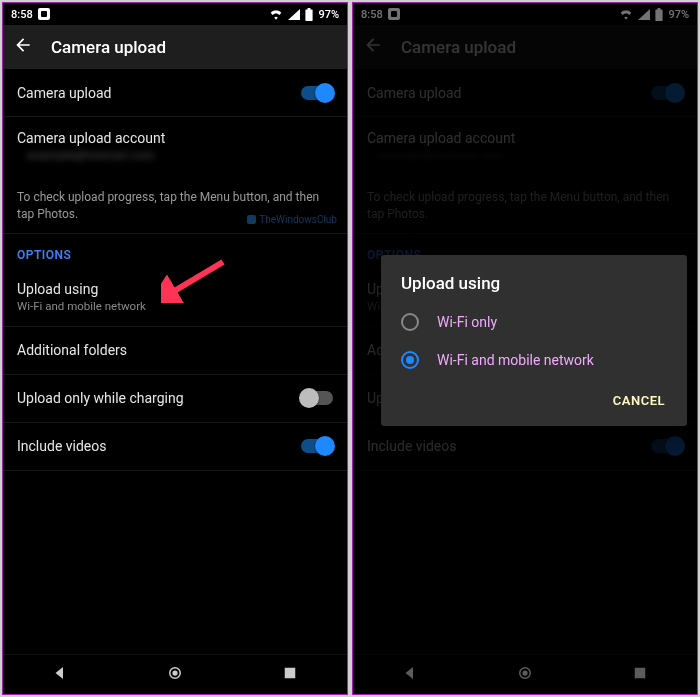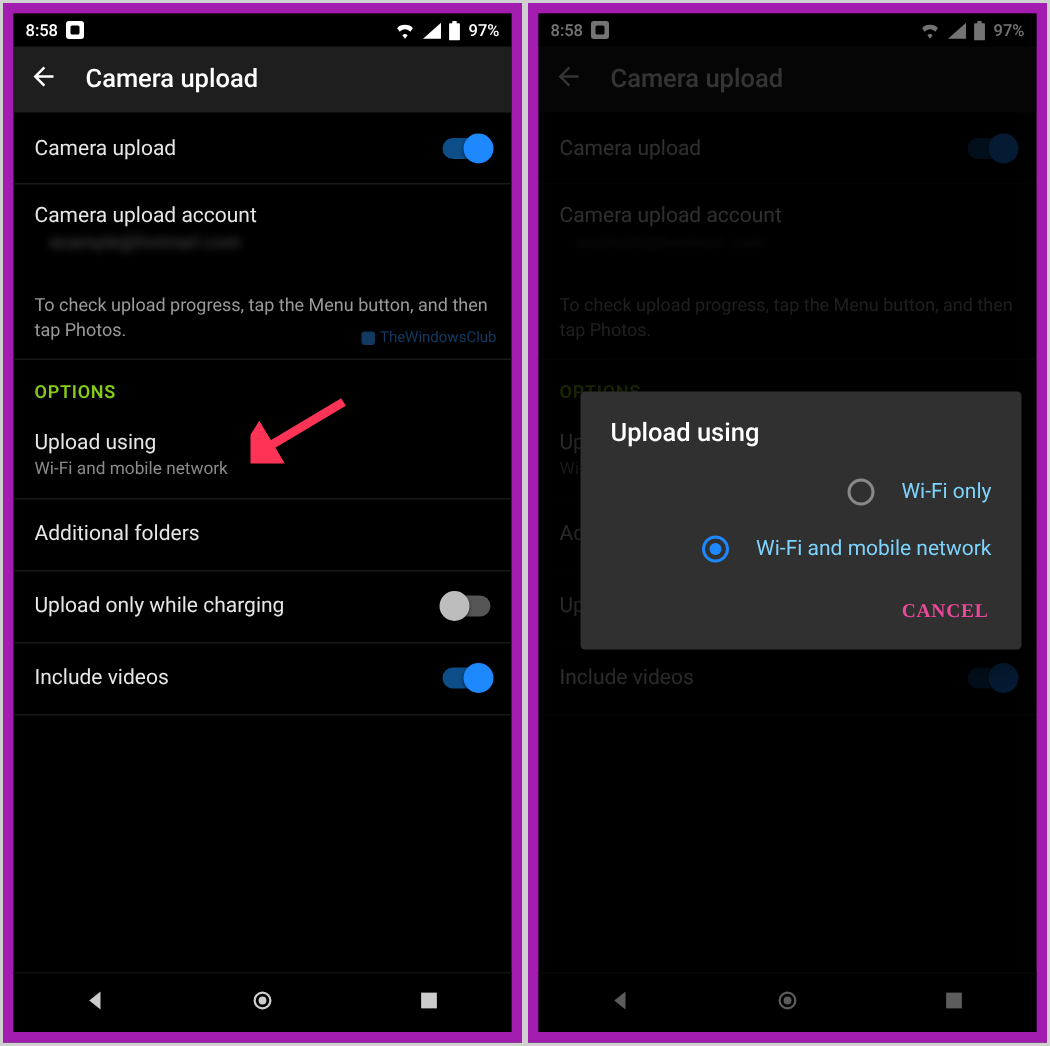--- a/index.html
+++ b/index.html
@@ -12,21 +12,21 @@
     gap: 4px;
     padding: 2px;
   }
   .phone {
     width: 348px;
     height: 693px;
     background: #000;
     color: #ddd;
     position: relative;
     overflow: hidden;
-    border: 7px solid #a21caf;
+    border: 1px solid #a21caf;
   }
   .phone.dimmed > .content-area,
   .phone.dimmed > .appbar { opacity: 0.45; }
   
   .statusbar {
     height: 22px;
     background: #000;
     color: #fff;
     display: flex;
     align-items: center;
@@ -85,21 +85,21 @@
     position:absolute; right:10px; bottom:6px;
     font-size:10px; color:#1f5fa0; opacity:0.6;
     display:flex; align-items:center; gap:3px;margin-top:28px;
   }
   .watermark .dot{width:9px;height:9px;background:#1f5fa0;border-radius:2px;}
   .section-header {
     padding: 14px 14px 6px;
     font-size: 12px;
     font-weight: 600;
     letter-spacing: 0.5px;
-    color: #84cc16;
+    color: #3b82f6;
   }
   
   .switch {
     width: 32px; height: 14px; border-radius: 8px;
     background: #555; position: relative; flex-shrink: 0;
   }
   .switch .knob {
     position: absolute; top: -3px; width: 20px; height: 20px;
     border-radius: 50%; background: #bdbdbd; left: -2px;
     box-shadow: 0 1px 2px rgba(0,0,0,.6);
@@ -140,37 +140,36 @@
     box-shadow: 0 8px 24px rgba(0,0,0,.6);
     padding: 18px 0 6px;
   }
   .dialog-title {
     font-size: 17px; color:#fff; font-weight:500;
     padding: 0 20px 10px;
   }
   .radio-row {
     display:flex; align-items:center; gap:18px;
     padding: 10px 20px;
-    font-size: 14px; color:#7dd3fc;justify-content:flex-end;
+    font-size: 14px; color:#f0abfc;
   }
   .radio {
     width:18px; height:18px; border-radius:50%;
     border:2px solid #888; flex-shrink:0; position:relative;
   }
   .radio.checked { border-color:#1e88ff; }
   .radio.checked::after{
     content:""; position:absolute; inset:3px; border-radius:50%; background:#1e88ff;
   }
   .dialog-actions {
     display:flex; justify-content:flex-end; padding:6px 12px 4px;
   }
   .dialog-btn {
-    color:#ec4899; font-size:13px; font-weight:600; letter-spacing:0.5px;
+    color:#fef9c3; font-size:13px; font-weight:600; letter-spacing:0.5px;
     padding:8px 10px;
-    font-family:Liberation Serif, serif;
   }
 </style>
 </head>
 <body>
 
 <div class="phone">
 
   <div class="statusbar">
     <div class="sb-left">
       <span>8:58</span>

